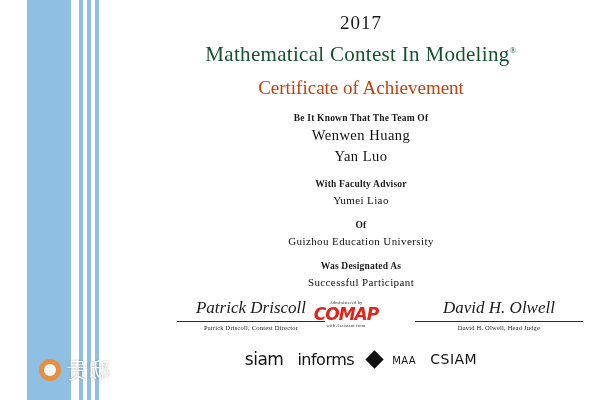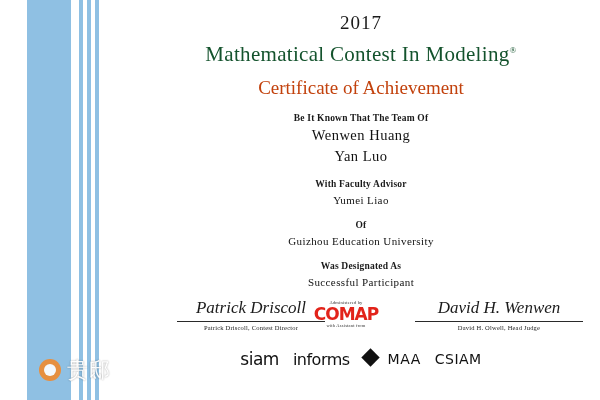--- a/index.html
+++ b/index.html
@@ -149,20 +149,21 @@
   }
   .comap-top {
     font-size: 4.5px;
     color: #333;
     letter-spacing: 0.2px;
     line-height: 6px;
   }
   .comap-word {
     font-family: "DejaVu Sans", sans-serif;
     font-weight: bold;
+    font-style: italic;
     font-size: 17px;
     color: #e2231a;
     line-height: 17px;
     letter-spacing: -1px;
   }
   .comap-sub {
     font-size: 4.5px;
     color: #333;
     letter-spacing: 0.2px;
   }
@@ -181,24 +182,24 @@
   }
   .logo-text {
     font-family: "DejaVu Sans", sans-serif;
     font-weight: normal;
     color: #111111;
     letter-spacing: -0.5px;
   }
   .logo-siam { font-size: 17px; }
   .logo-informs { font-size: 16px; }
   .logo-maa {
-    font-size: 14px;
+    font-size: 10px;
     letter-spacing: 0.5px;
     display: flex;
-    align-items: flex-start;
+    align-items: flex-end;
     gap: 11px;
   }
   .maa-mark {
     display: inline-block;
     width: 13px;
     height: 13px;
     background: #111;
     transform: rotate(45deg);
   }
   .logo-csiam { font-size: 14px; letter-spacing: 0.5px; }
@@ -273,21 +274,21 @@
     <div class="big-line">Successful Participant</div>
   </div>
 
   <div class="signatures">
     <div class="sig sig-left">
       <div class="sig-script">Patrick Driscoll</div>
       <div class="sig-rule"></div>
       <div class="sig-caption">Patrick Driscoll, Contest Director</div>
     </div>
     <div class="sig sig-right">
-      <div class="sig-script">David H. Wenwen</div>
+      <div class="sig-script">David H. Olwell</div>
       <div class="sig-rule"></div>
       <div class="sig-caption">David H. Olwell, Head Judge</div>
     </div>
   </div>
 
   <div class="comap">
     <div class="comap-top">Administered by</div>
     <div class="comap-word">COMAP</div>
     <div class="comap-sub">with Assistant from</div>
   </div>

